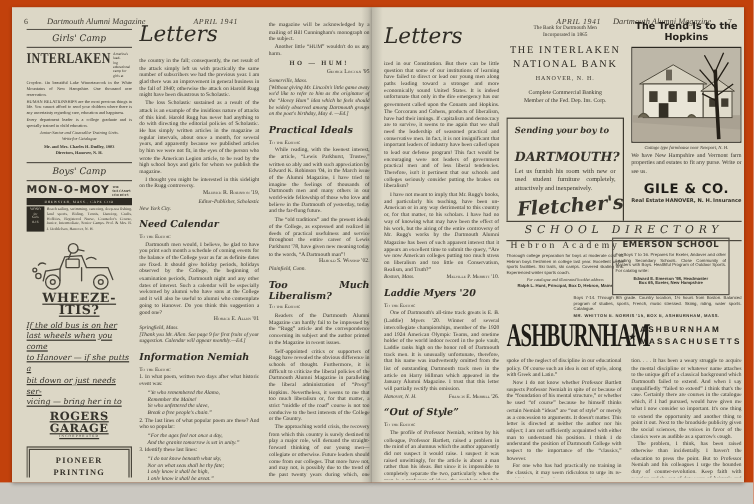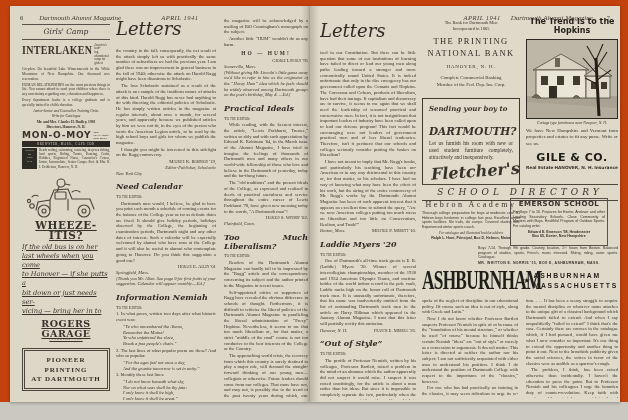--- a/index.html
+++ b/index.html
@@ -115,20 +115,21 @@
         </div>
         <p class="tiny">Croydon. On beautiful Lake Winnetaucook in the White Mountains of New Hampshire. One thousand acre reservation.</p>
         <p class="tiny">HUMAN RELATIONSHIPS are the most precious things in life. You cannot afford to send your children where there is any uncertainty regarding care, education and happiness.</p>
         <p class="tiny">Every department leader is a college graduate and is specially trained in child education.</p>
         <p class="tiny-c tiny-i pre">Junior-Senior and Counsellor Training Units.
 Write for Catalogue</p>
         <p class="tiny-c pre" style="font-weight:bold;">Mr. and Mrs. Charles H. Dudley, 1903
 Directors, Hanover, N. H.</p>
       </div>
 
+      <div class="camplabel" style="margin-top:6px;">Boys' Camp</div>
 
       <div>
         <div class="mm-row">
           <span class="mm-name">MON-O-MOY</span>
           <span class="mm-tag pre">THE
 SEA CAMPS
 FOR BOYS</span>
         </div>
         <div class="mm-bar">BREWSTER, MASS., CAPE COD</div>
         <div class="mm-body">
@@ -257,21 +258,21 @@
       <h2 class="lh">“Out of Style”</h2>
       <p class="salut">To the Editor:</p>
       <p class="ind">The profile of Professor Nemiah, written by his colleague, Professor Bartlett, raised a problem in the mind of an alumnus which the author apparently did not suspect it would raise. I suspect it was raised unwittingly, for the article is about a man rather than his ideas. But since it is impossible to completely separate the two, particularly when the man is a professor of ideas, the problem which is exclusively concerned with “ideas” was brought up incidentally and disposed backhandedly.</p>
 
     </div>
 
     <div class="col" style="left:112px;top:14px;width:98px;height:164px;">
       <div class="bank">
         <div class="bank-kicker pre">The Bank for Dartmouth Men
 Incorporated in 1865</div>
-        <div class="bank-name">THE PRINTING</div>
+        <div class="bank-name">THE INTERLAKEN</div>
         <div class="bank-name" style="margin-top:0;">NATIONAL BANK</div>
         <div class="bank-city">HANOVER, N. H.</div>
         <div class="bank-svc">Complete Commercial Banking</div>
         <div class="bank-mem">Member of the Fed. Dep. Ins. Corp.</div>
       </div>
       <div class="fletch">
         <div class="fl-lead">Sending your boy to</div>
         <div class="fl-q">DARTMOUTH?</div>
         <div class="fl-body">Let us furnish his room with new or used student furniture completely, attractively and inexpensively.</div>
         <div class="fl-sig">Fletcher's</div>

